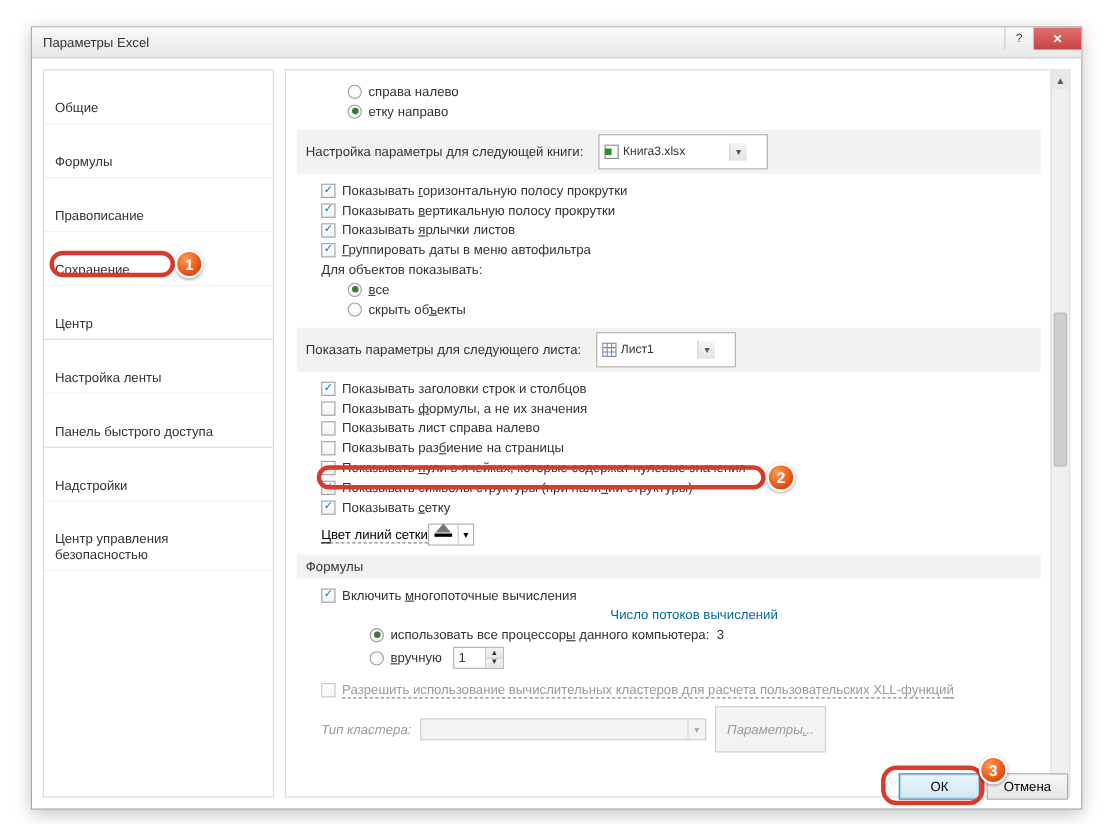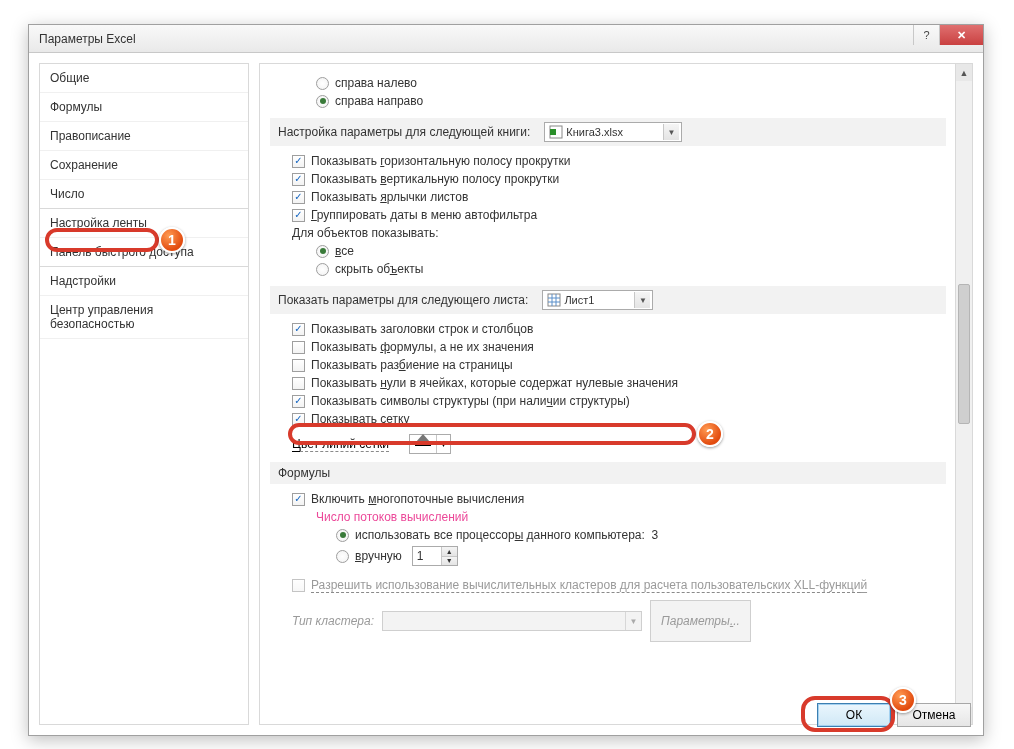--- a/index.html
+++ b/index.html
@@ -73,20 +73,21 @@
     background: #fff;
     display: flex;
     flex-direction: column;
   }
   .sidebar-item {
     padding: 7px 10px;
     font-size: 12px;
     color: #333;
     border-bottom: 1px solid #f0f0f0;
     cursor: pointer;
+    margin-top: 20px;
   }
   .sidebar-item.group-end { border-bottom: 1px solid #d9d9d9; }
   .sidebar-item.selected {
     background: linear-gradient(to bottom, #ffe9a8, #ffd769);
     border: 1px solid #e4b954;
     margin: -1px;
     position: relative;
     z-index: 2;
   }
   .content {
@@ -142,22 +143,22 @@
     display: flex;
     align-items: center;
     gap: 8px;
   }
   .section-header .select-wrap { margin-left: 6px; }
   .select-wrap {
     display: inline-flex;
     align-items: center;
     border: 1px solid #ababab;
     background: #fff;
-    height: 20px;
-    padding: 0 2px 0 4px;
+    height: 32px;
+    padding: 0 18px 0 4px;
   }
   .select-icon {
     width: 14px;
     height: 14px;
     margin-right: 3px;
     display: inline-flex;
     align-items: center;
     justify-content: center;
   }
   .select-text { font-size: 11px; padding-right: 40px; }
@@ -201,21 +202,21 @@
   .rad.checked::after {
     content: "";
     width: 6px;
     height: 6px;
     background: #3a7b3a;
     border-radius: 50%;
   }
   .gridcolor-row {
     display: flex;
     align-items: center;
-    gap: 20px;
+    gap: 0;
     padding: 6px 0 0 22px;
   }
   .color-picker {
     border: 1px solid #ababab;
     width: 42px;
     height: 20px;
     display: flex;
     align-items: center;
   }
   .color-picker .swatch {
@@ -244,22 +245,23 @@
     width: 14px;
     border-left: 1px solid #c7c7c7;
     display: flex;
     align-items: center;
     justify-content: center;
     font-size: 8px;
     height: 100%;
   }
   .threads-row {
     padding-left: 46px;
-    color: #ec4899;
+    color: #0369a1;
     margin: 2px 0;
+    text-align: center;
   }
   .spin-input {
     display: inline-flex;
     border: 1px solid #ababab;
     height: 20px;
     vertical-align: middle;
     margin-left: 4px;
   }
   .spin-input .val {
     width: 28px;
@@ -388,35 +390,35 @@
       <div class="titlebar-btn close">✕</div>
     </div>
   </div>
 
   <div class="body-area">
     <div class="sidebar">
       <div class="sidebar-item"><span>Общие</span></div>
       <div class="sidebar-item"><span>Формулы</span></div>
       <div class="sidebar-item"><span>Правописание</span></div>
       <div class="sidebar-item"><span>Сохранение</span></div>
-      <div class="sidebar-item group-end"><span>Число</span></div>
+      <div class="sidebar-item group-end"><span>Центр</span></div>
       <div class="sidebar-item"><span>Настройка ленты</span></div>
       <div class="sidebar-item group-end"><span>Панель быстрого доступа</span></div>
       <div class="sidebar-item"><span>Надстройки</span></div>
       <div class="sidebar-item"><span>Центр управления безопасностью</span></div>
     </div>
 
     <div class="content">
       <div class="opt-row indent">
         <span class="rad"></span>
         <span>справа налево</span>
       </div>
       <div class="opt-row indent">
         <span class="rad checked"></span>
-        <span>справа направо</span>
+        <span>етку направо</span>
       </div>
 
       <div class="section-header">
         <span>Настройка параметры для следующей книги:</span>
         <span class="select-wrap">
           <span class="select-icon">
             <svg width="14" height="14">
                 <rect x="1" y="1" width="12" height="12" fill="#fff" stroke="#888"></rect>
                 <rect x="1" y="4" width="6" height="6" fill="#2a8f2a"></rect>
               </svg>
@@ -471,20 +473,24 @@
       <div class="opt-row">
           <span class="chk checked"></span>
           <span>Показывать заголовки строк и столбцов</span>
         </div>
       <div class="opt-row">
           <span class="chk"></span>
           <span>Показывать <u class="k">ф</u>ормулы, а не их значения</span>
         </div>
       <div class="opt-row">
           <span class="chk"></span>
+          <span>Показывать лист справа налево</span>
+        </div>
+      <div class="opt-row">
+          <span class="chk"></span>
           <span>Показывать раз<u class="k">б</u>иение на страницы</span>
         </div>
       <div class="opt-row">
           <span class="chk"></span>
           <span>Показывать <u class="k">н</u>ули в ячейках, которые содержат нулевые значения</span>
         </div>
       <div class="opt-row">
           <span class="chk checked"></span>
           <span>Показывать символы структуры (при нали<u class="k">ч</u>ии структуры)</span>
         </div>

